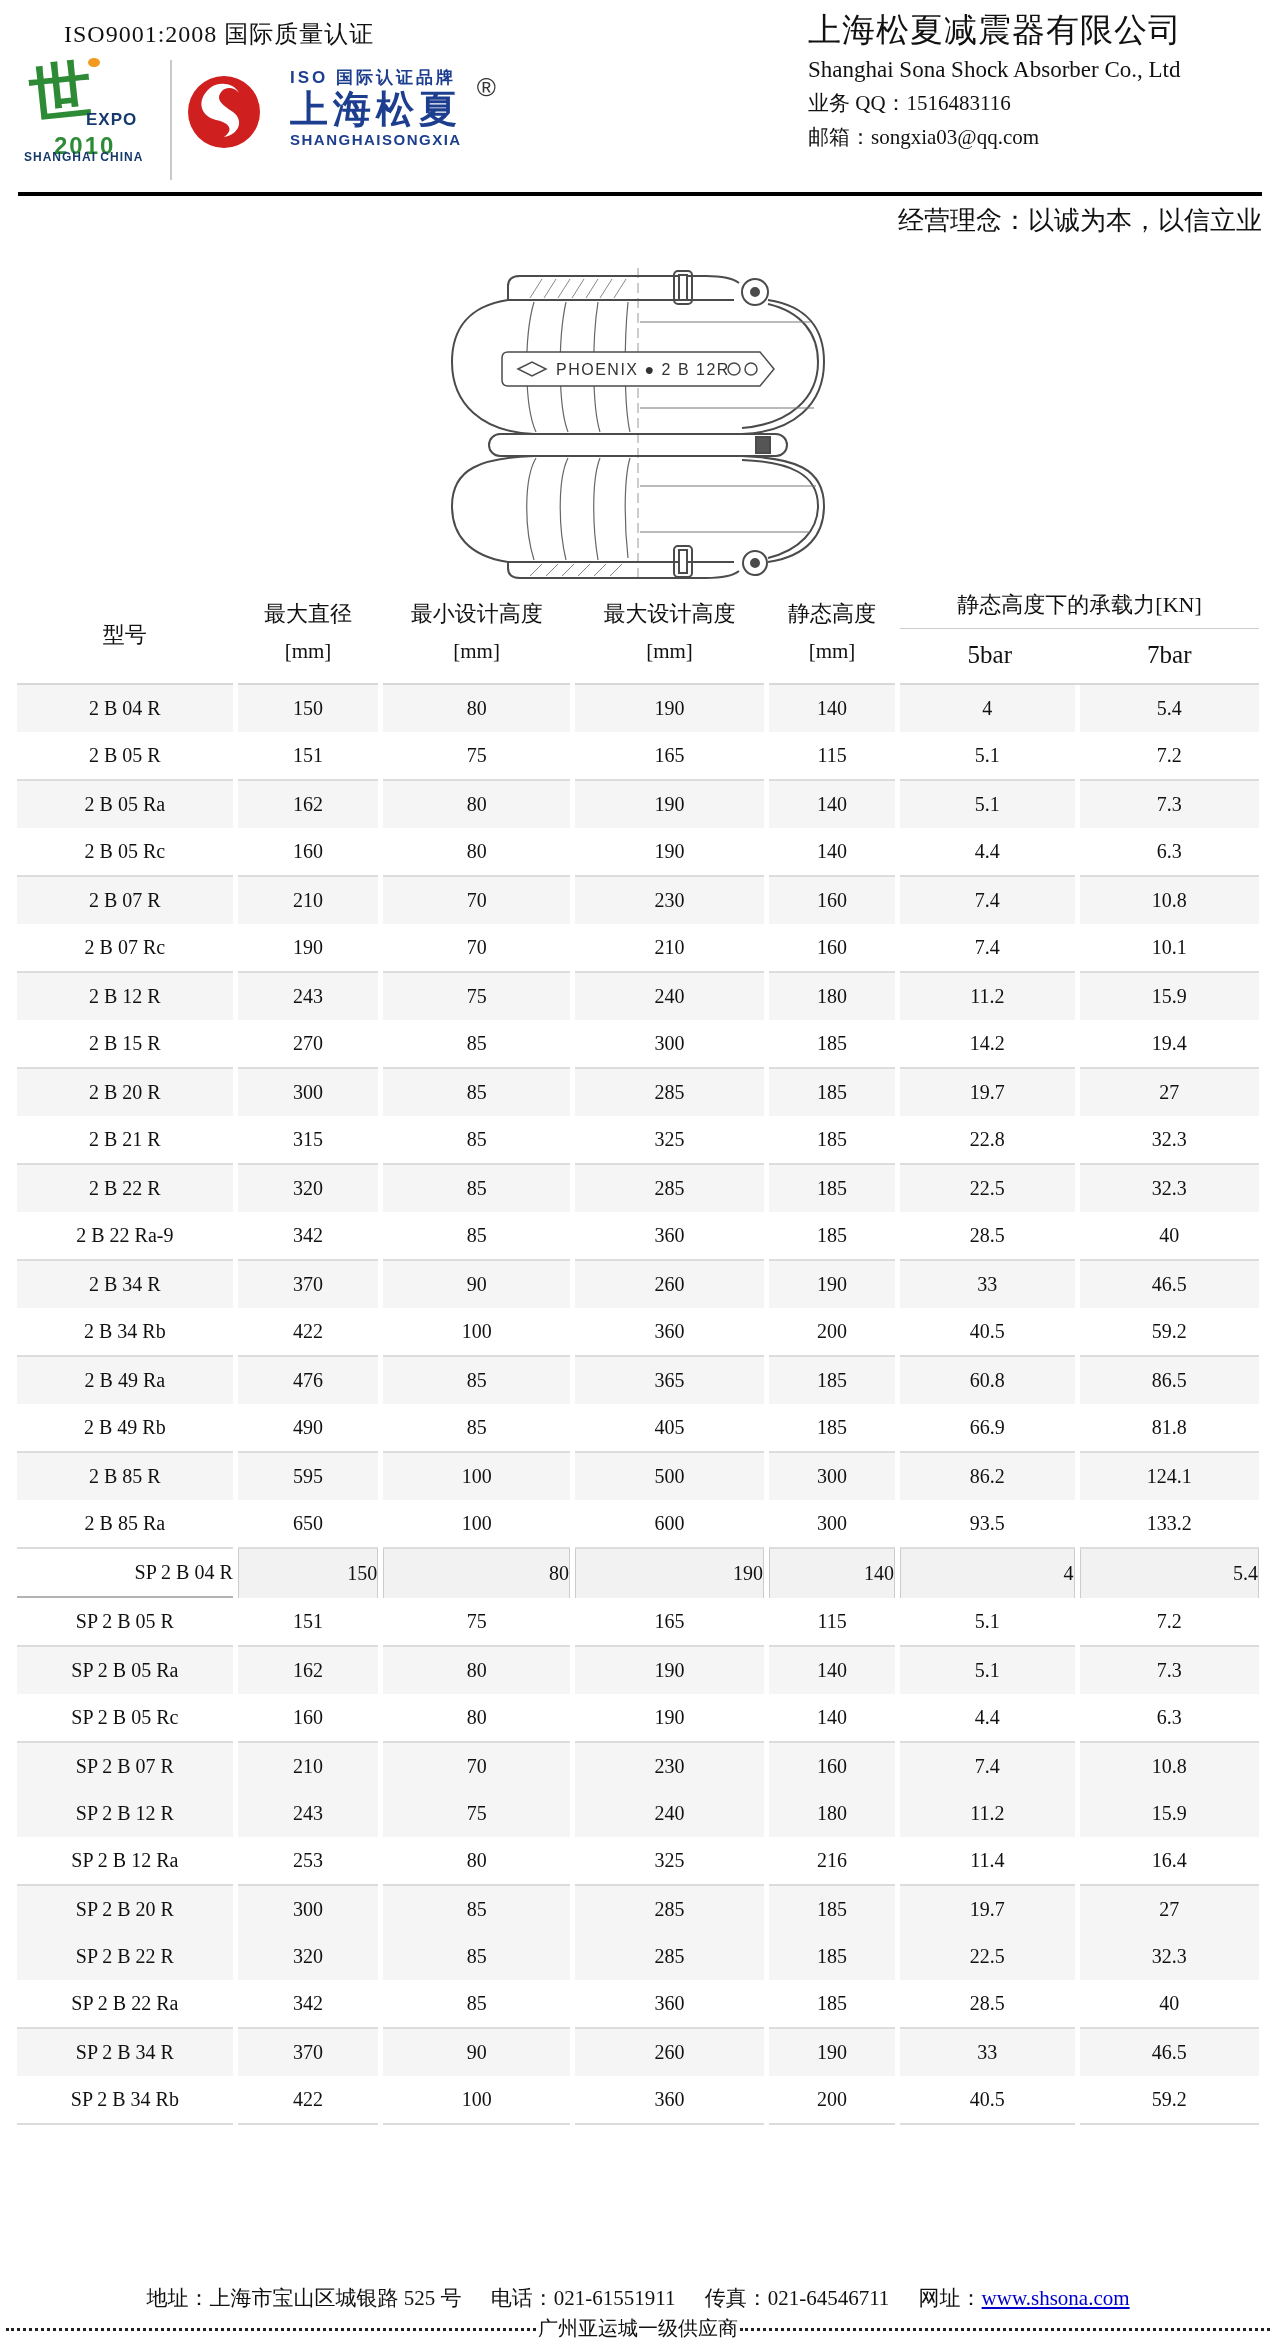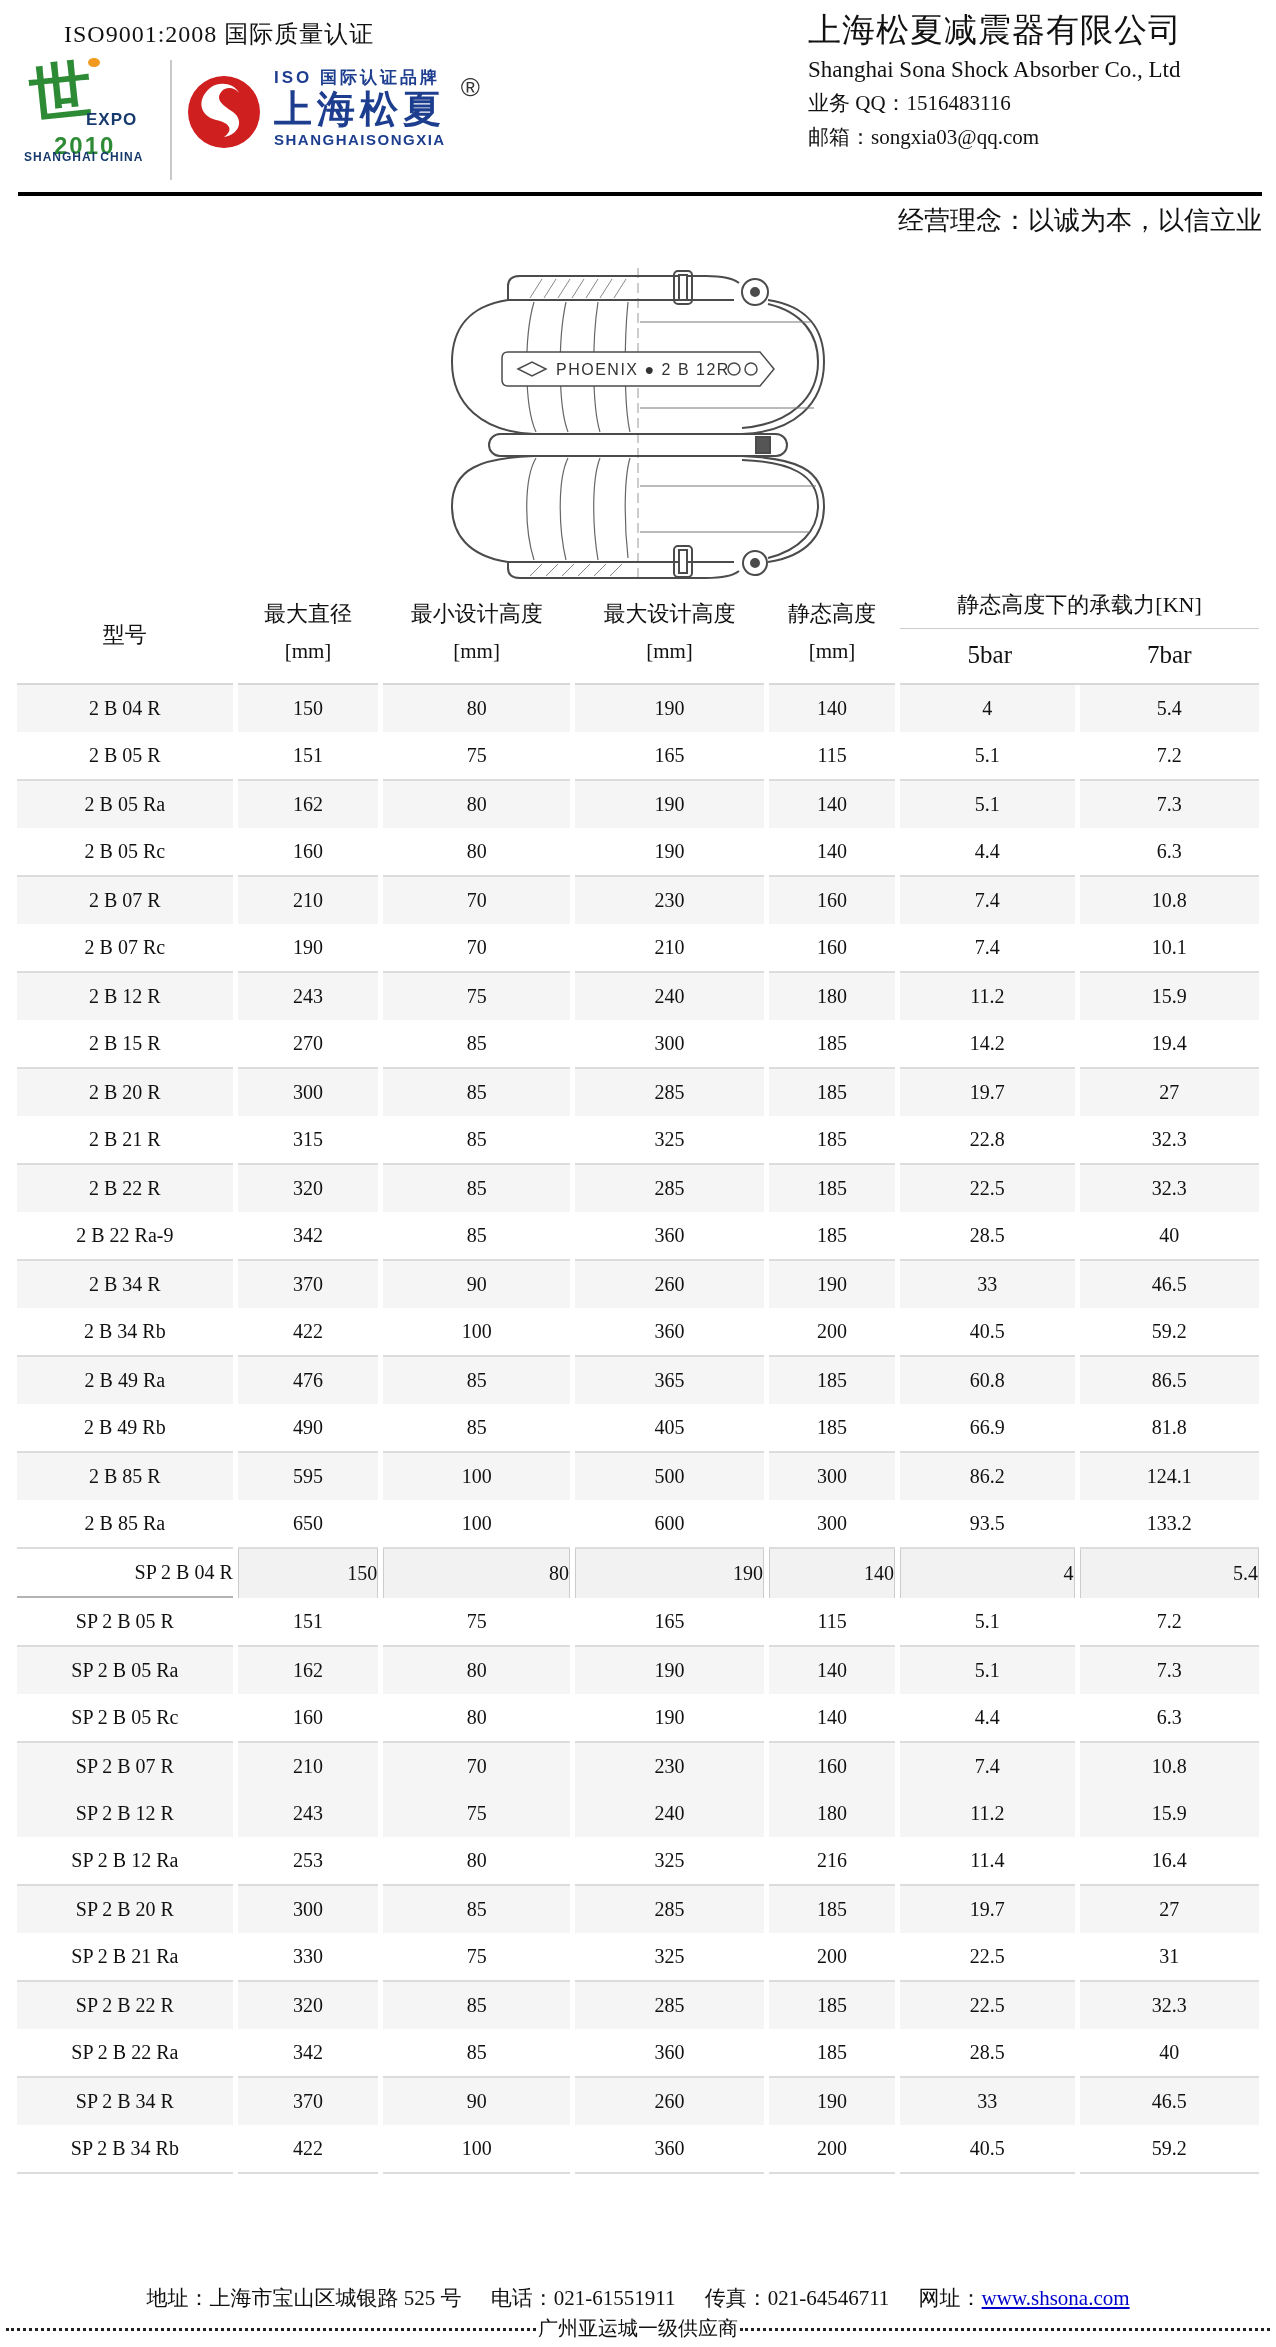--- a/index.html
+++ b/index.html
@@ -17,21 +17,21 @@
   .expo-dot{position:absolute;left:64px;top:2px;width:12px;height:9px;border-radius:50%;background:#f29a1f;}
   .expo-word{position:absolute;left:62px;top:54px;font-family:"Liberation Sans",sans-serif;
     font-weight:bold;font-size:17px;color:#173a6d;letter-spacing:1px;}
   .expo-year{position:absolute;left:30px;top:76px;font-family:"Liberation Sans",sans-serif;
     font-weight:bold;font-size:24px;color:#2e8b35;letter-spacing:2px;}
   .expo-place{position:absolute;left:0;top:94px;font-family:"Liberation Sans",sans-serif;
     font-weight:bold;font-size:12px;color:#173a6d;letter-spacing:1px;white-space:nowrap;}
   .logo-divider{width:2px;height:120px;background:#c9c9c9;margin:4px 14px 0 18px;}
   .sx-logo{position:relative;display:flex;align-items:center;}
   .sx-ball{width:76px;height:76px;margin-top:18px;}
-  .sx-text{margin-left:12px;position:relative;padding-top:8px;}
+  .sx-text{margin-left:28px;position:relative;padding-top:8px;}
   .sx-tagline{font-family:"Liberation Sans",sans-serif;font-weight:bold;font-size:17px;
     color:#1d3e8f;letter-spacing:3px;}
   .sx-brand{font-family:"Liberation Sans",sans-serif;font-weight:bold;font-size:38px;
     color:#1d3e8f;letter-spacing:5px;line-height:1.1;}
   .sx-brand-en{font-family:"Liberation Sans",sans-serif;font-weight:bold;font-size:15px;
     color:#1d3e8f;letter-spacing:1.5px;}
   .sx-reg{position:absolute;right:-34px;top:14px;font-size:26px;color:#333;
     font-family:"Liberation Sans",sans-serif;}
   .company-block{position:absolute;left:808px;top:8px;}
   .company-cn{font-size:33px;letter-spacing:1px;}
@@ -454,29 +454,20 @@
       </tr>
       <tr class="shaded">
         <td>SP 2 B 20 R</td>
         <td>300</td>
         <td>85</td>
         <td>285</td>
         <td>185</td>
         <td>19.7</td>
         <td>27</td>
       </tr>
-      <tr class="sep">
-        <td>SP 2 B 21 Ra</td>
-        <td>330</td>
-        <td>75</td>
-        <td>325</td>
-        <td>200</td>
-        <td>22.5</td>
-        <td>31</td>
-      </tr>
       <tr class="shaded">
         <td>SP 2 B 22 R</td>
         <td>320</td>
         <td>85</td>
         <td>285</td>
         <td>185</td>
         <td>22.5</td>
         <td>32.3</td>
       </tr>
       <tr class="sep">

